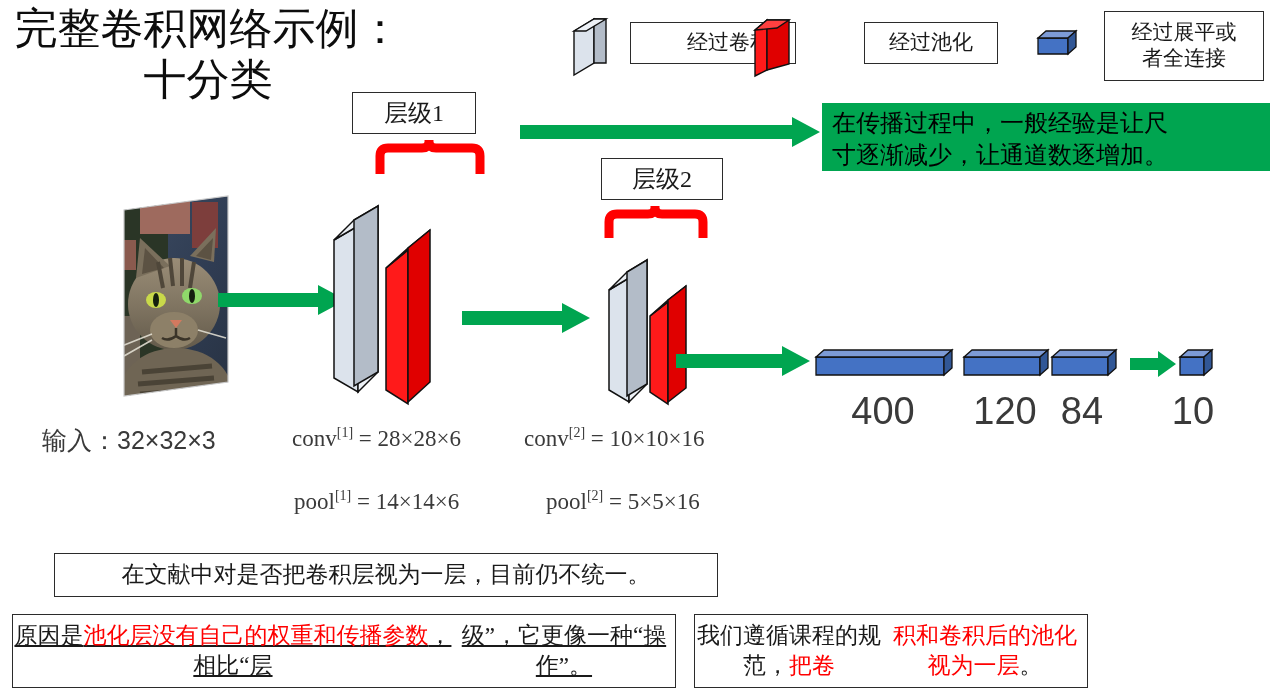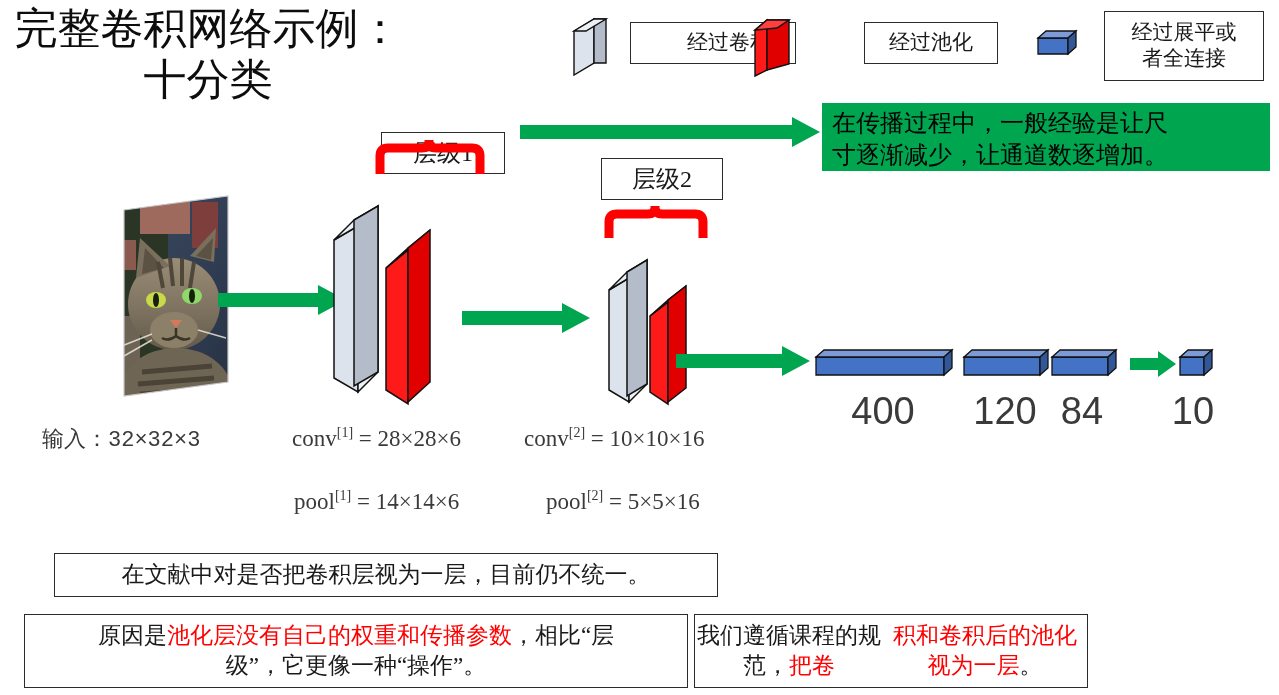--- a/index.html
+++ b/index.html
@@ -32,22 +32,22 @@
   
   #green-note{background:#00A550;color:#000;border:none;
               font-family:"Liberation Serif","DejaVu Serif",serif;
               font-size:24px;line-height:1.35;text-align:left;
               padding:4px 10px;box-sizing:border-box;}
 
   
   .formula{font-family:"Liberation Serif","DejaVu Serif",serif;
            font-size:23px;color:#3a3a3a;white-space:nowrap;}
   .formula sup{font-size:14px;}
-  .inlabel{font-family:Liberation Mono, monospace;
-           font-size:22px;color:#3a3a3a;white-space:nowrap;}
+  .inlabel{font-family:Liberation Sans, sans-serif;
+           font-size:25px;color:#3a3a3a;white-space:nowrap;}
 
   .fcnum{font-family:"Liberation Sans","DejaVu Sans",sans-serif;
          font-size:38px;color:#3a3a3a;text-align:center;}
 
   .redtxt{color:#FF0000;}
 
   svg{display:block;overflow:visible;}
 </style>
 </head>
 <body>
@@ -95,21 +95,21 @@
   <div>在传播过程中，一般经验是让尺</div>
   <div>寸逐渐减少，让通道数逐增加。</div>
 </div>
 
 <div class="abs" style="left:520px;top:115px;">
   <svg width="302" height="34" viewBox="0 0 302 34">
     <polygon points="0,10 272,10 272,2 300,17 272,32 272,24 0,24" fill="#00A550"></polygon>
   </svg>
 </div>
 
-<div class="abs layer-tag" style="left:381px;top:92px;width:122px;height:40px;margin-top:40px;">
+<div class="abs layer-tag" style="left:352px;top:92px;width:122px;height:40px;">
   <span>层级1</span>
 </div>
 <div class="abs" style="left:376px;top:140px;">
   <svg width="110" height="36" viewBox="0 0 110 36">
     <path d="M4,34 L4,16 Q4,8 12,8 L46,8 Q53,8 53,2 Q53,8 60,8 L96,8 Q104,8 104,16 L104,34" fill="none" stroke="#FF0000" stroke-width="9" stroke-linecap="butt"></path>
     <line x1="53" y1="0" x2="53" y2="10" stroke="#FF0000" stroke-width="9"></line>
   </svg>
 </div>
 
 <div class="abs layer-tag" style="left:601px;top:158px;width:120px;height:40px;">
@@ -280,21 +280,21 @@
   <span>pool</span><sup>[1]</sup><span> = 14×14×6</span>
 </div>
 <div class="abs formula" style="left:546px;top:488px;">
   <span>pool</span><sup>[2]</sup><span> = 5×5×16</span>
 </div>
 
 <div class="abs framed" style="left:12px;top:553px;width:662px;height:42px;margin-left:42px;">
   <span>在文献中对是否把卷积层视为一层，目前仍不统一。</span>
 </div>
 
-<div class="abs framed" style="left:24px;top:614px;width:662px;height:72px;flex-direction:column;">
+<div class="abs framed" style="left:12px;top:614px;width:662px;height:72px;text-decoration:underline;">
   <div>
     <span>原因是</span><span class="redtxt">池化层没有自己的权重和传播参数</span><span>，相比“层</span>
   </div>
   <div>级”，它更像一种“操作”。</div>
 </div>
 
 <div class="abs framed" style="left:694px;top:614px;width:392px;height:72px;flex-direction:row;">
   <div>
     <span>我们遵循课程的规范，</span><span class="redtxt">把卷</span>
   </div>

